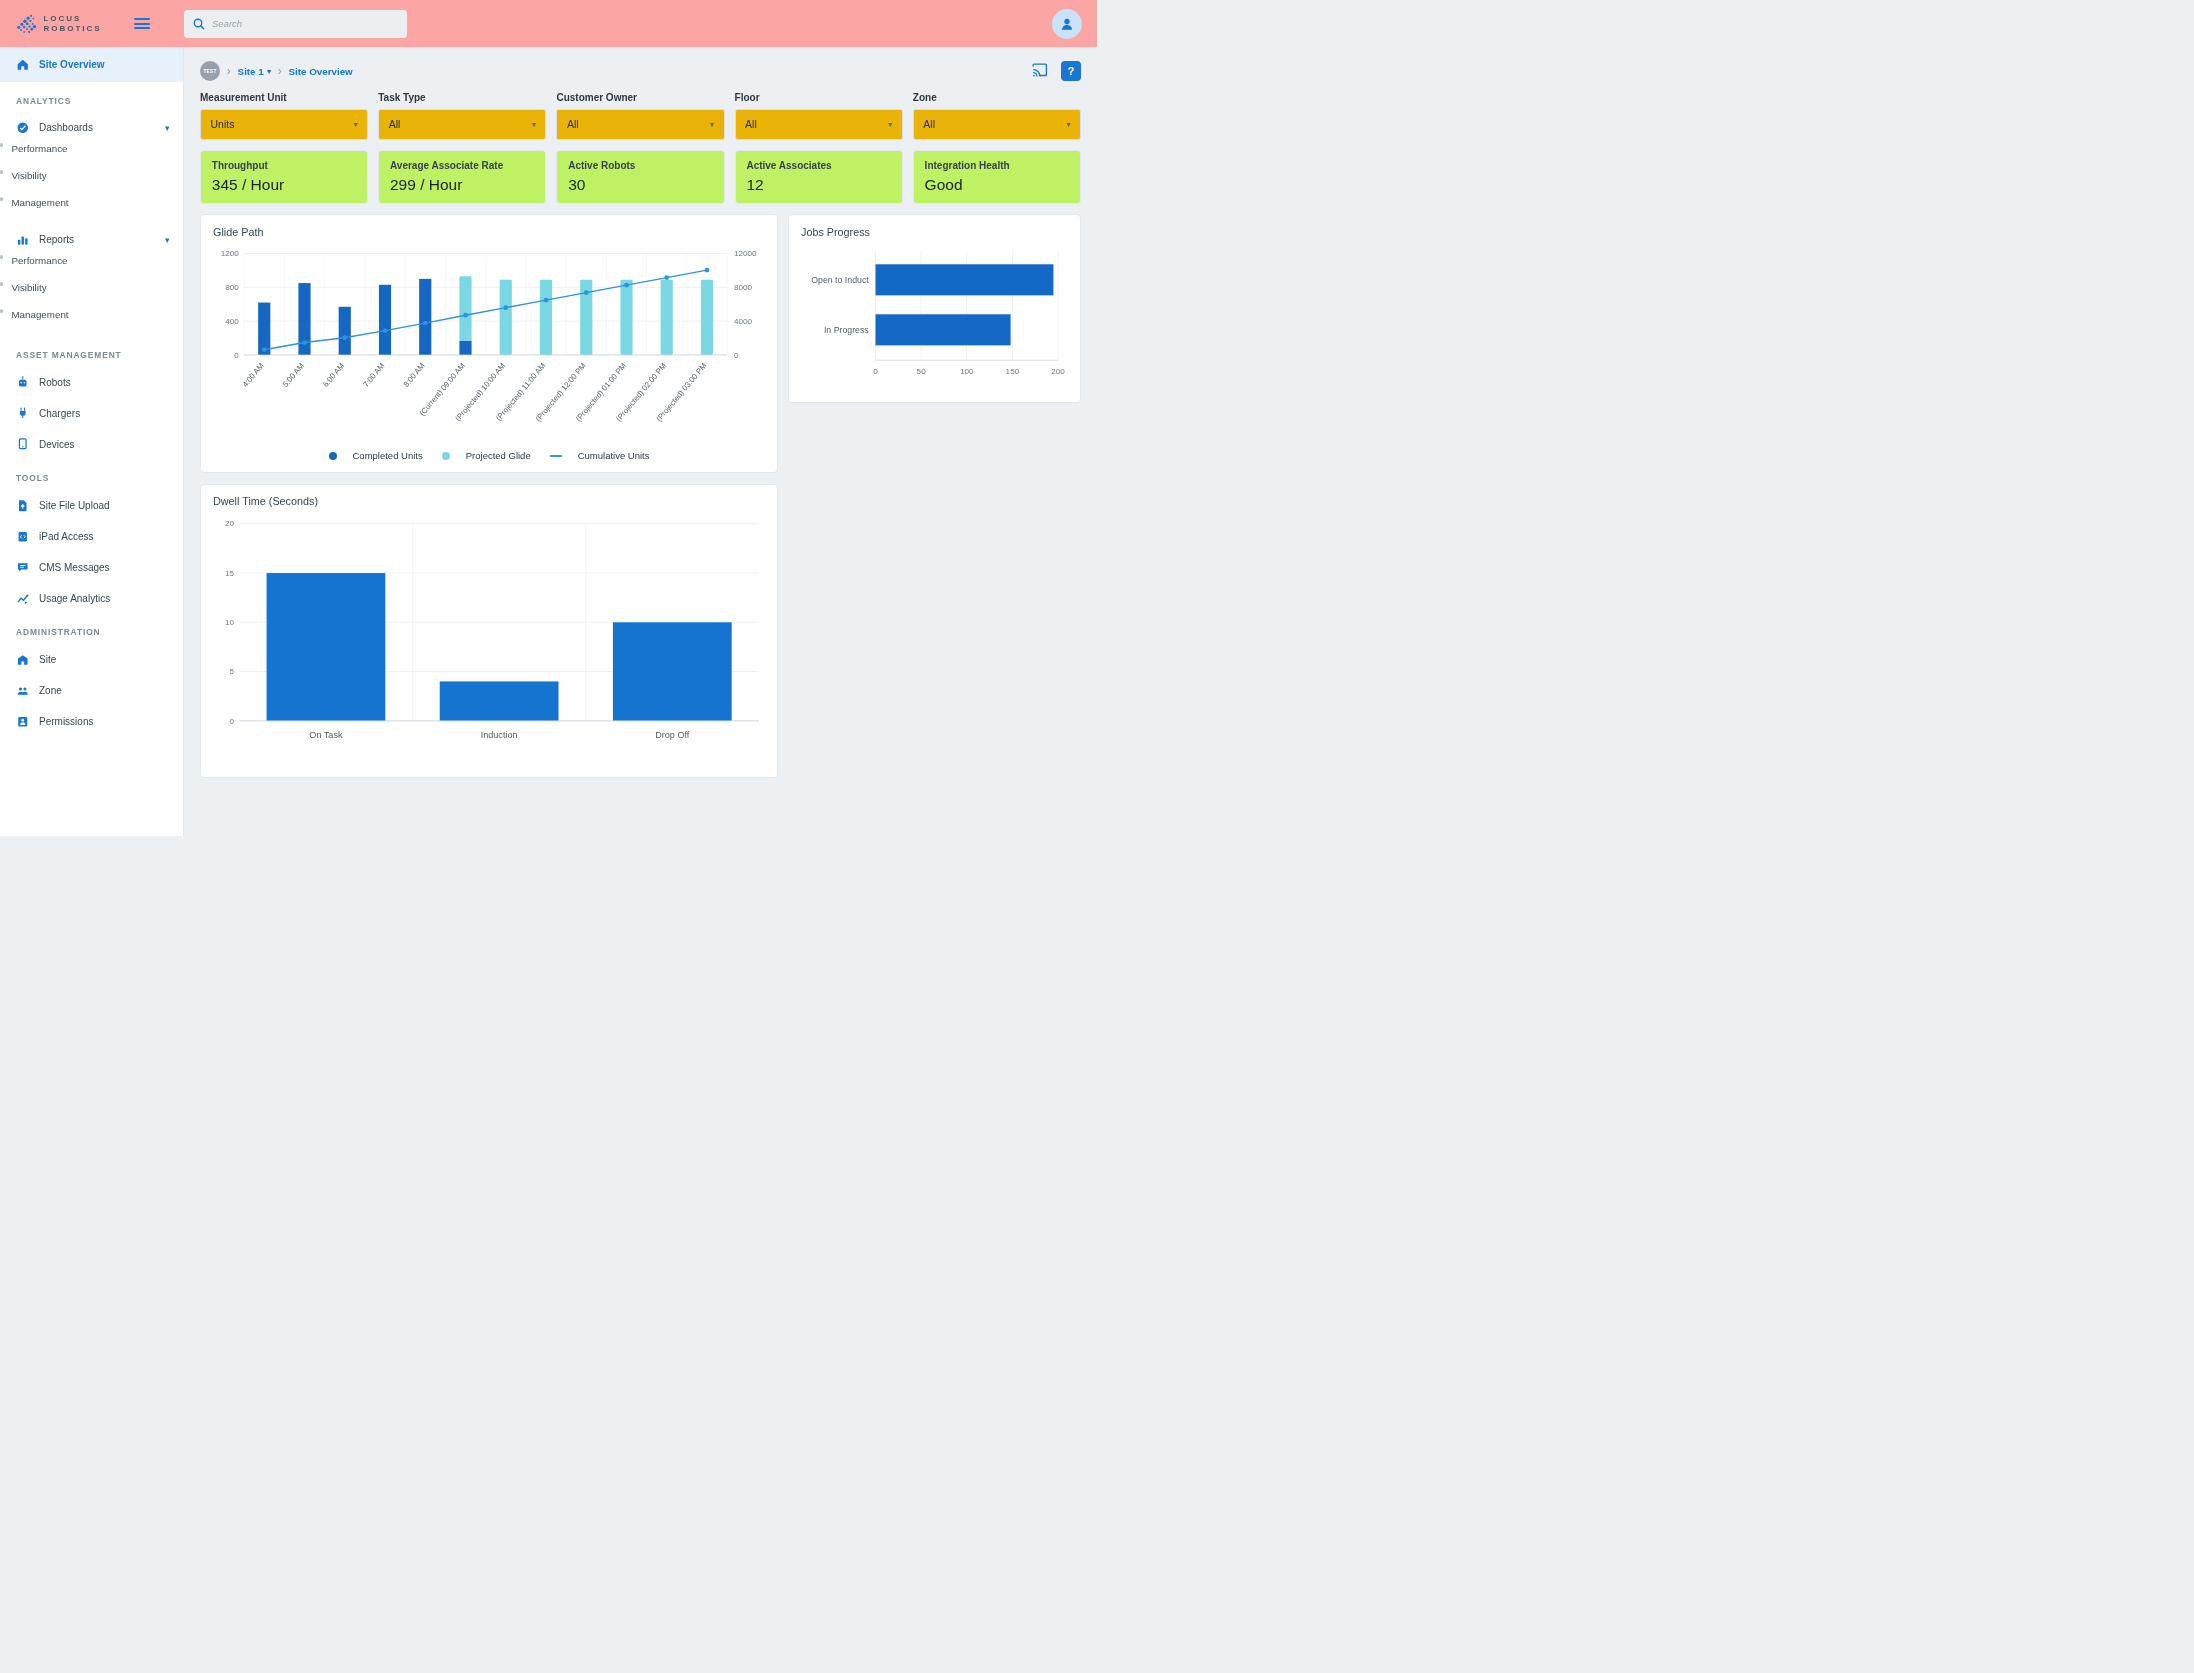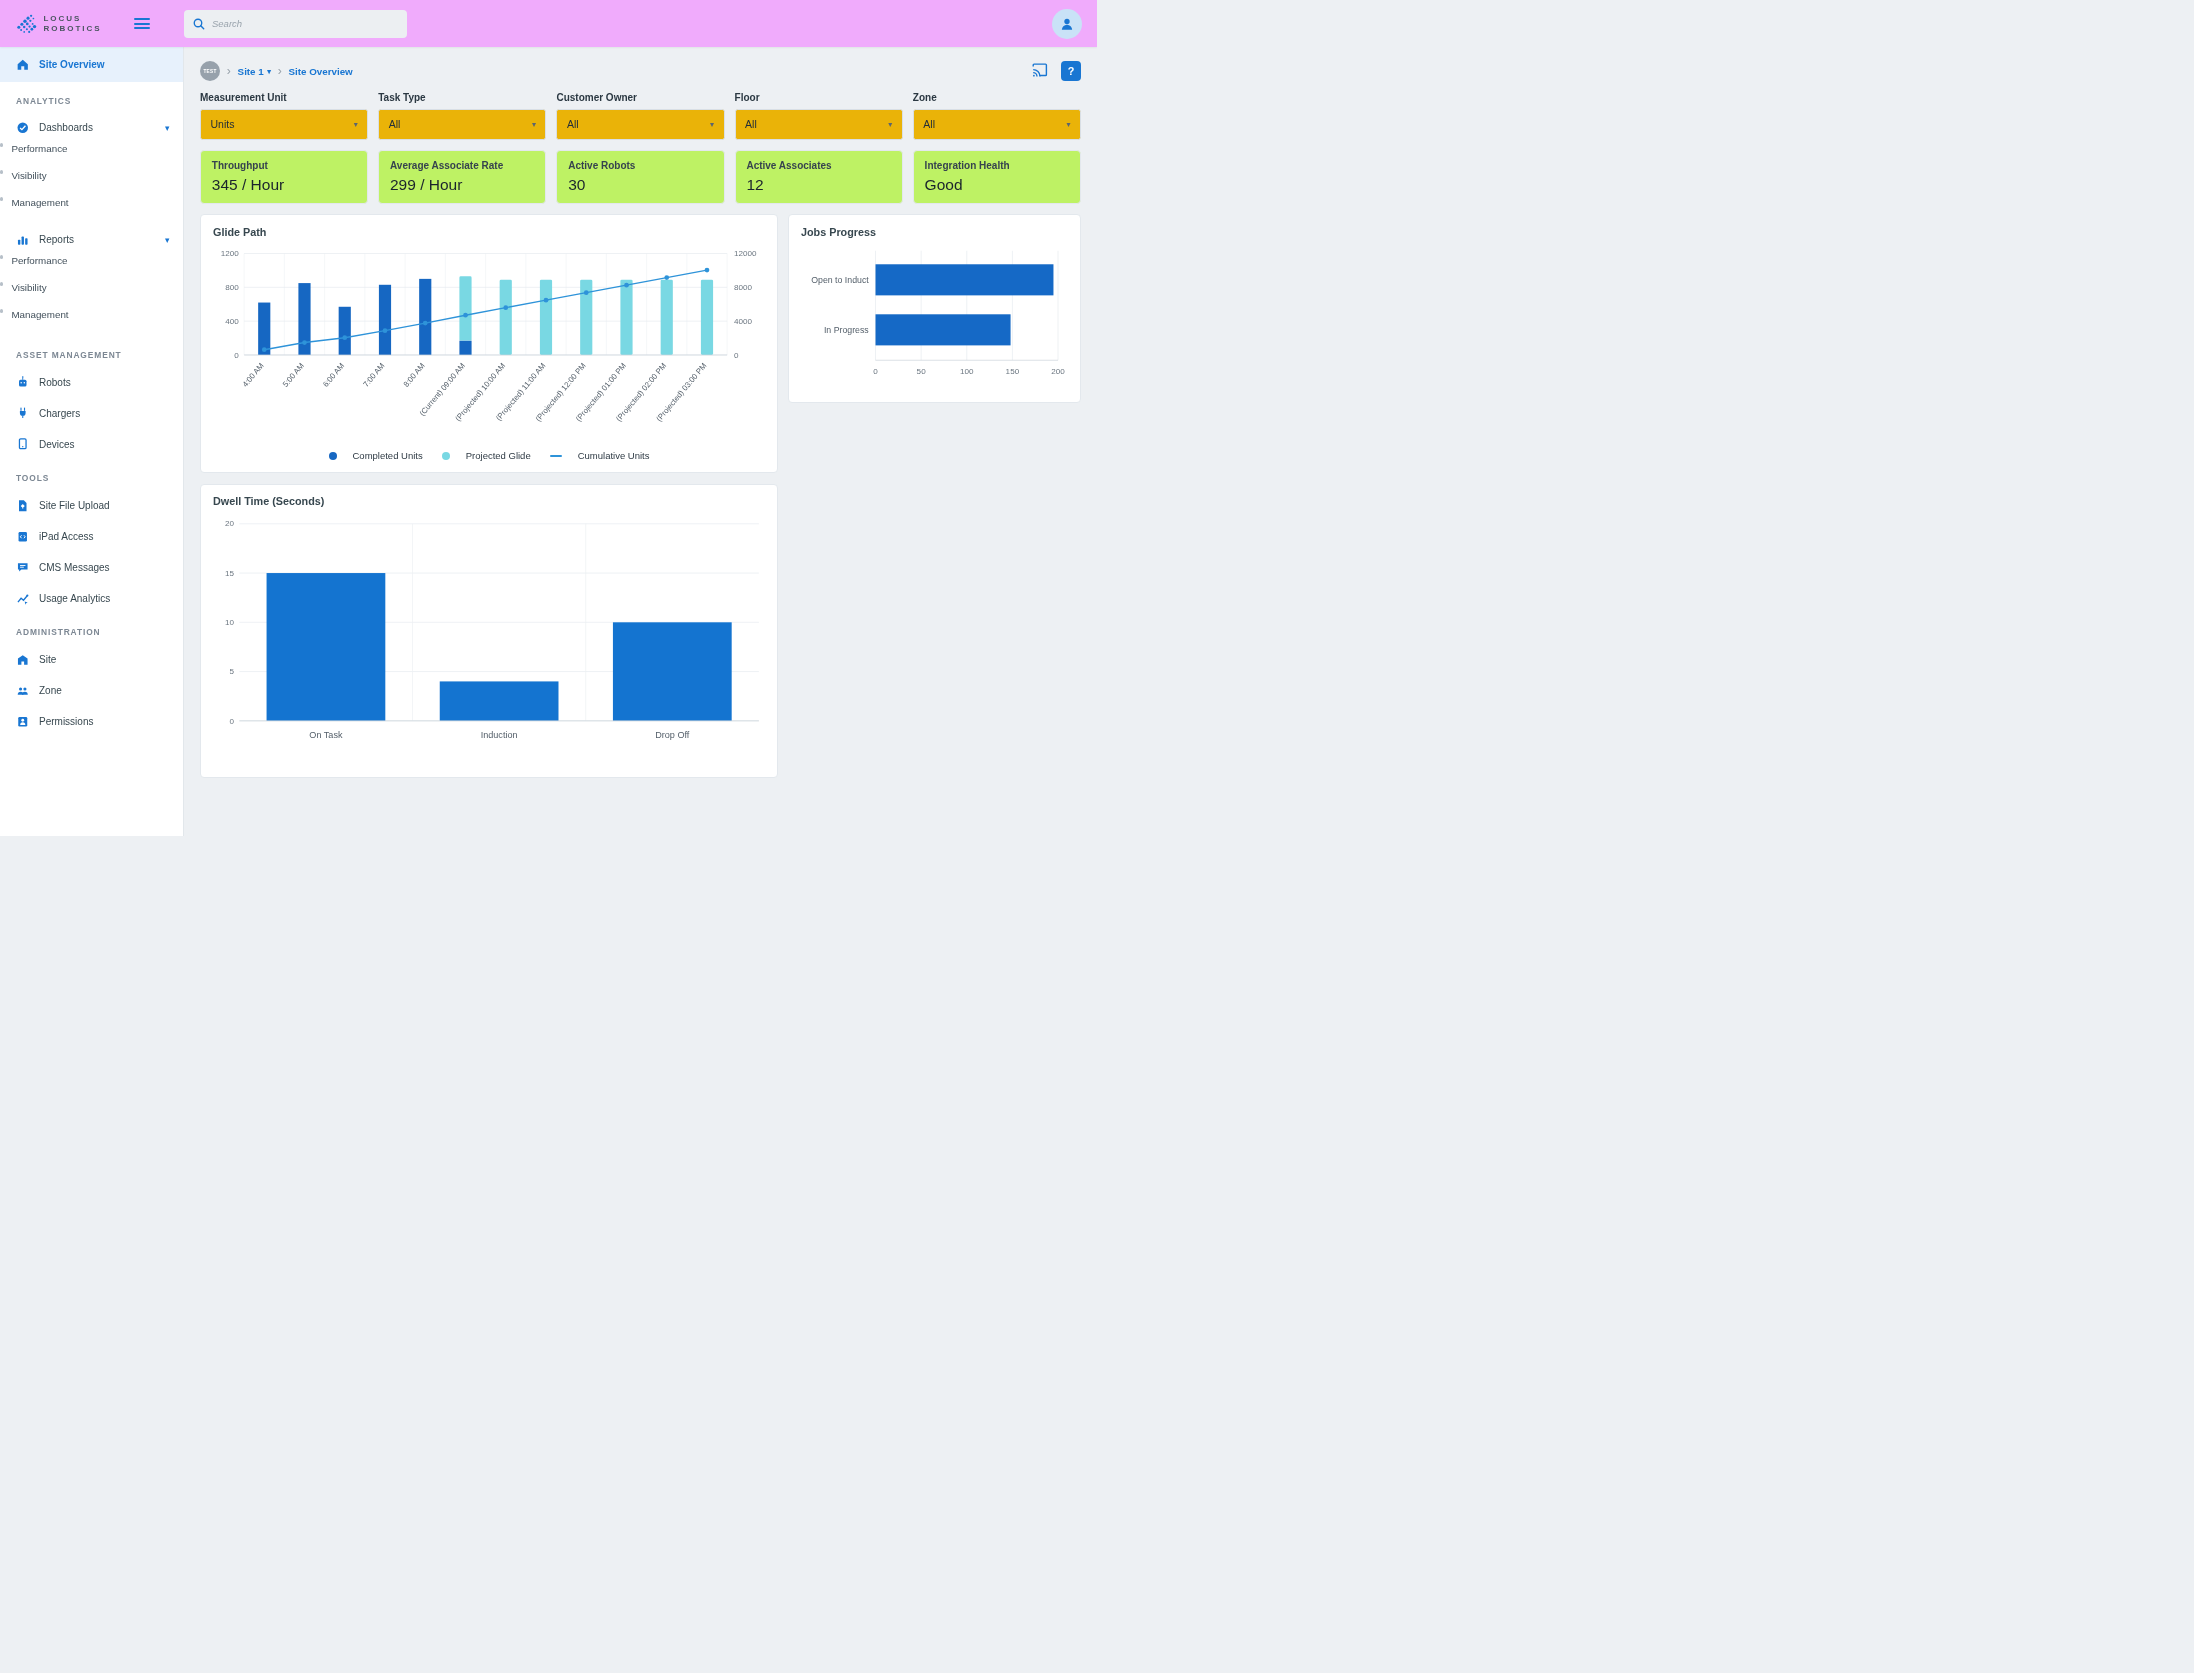--- a/index.html
+++ b/index.html
@@ -1,20 +1,20 @@
 <!DOCTYPE html>
 <html style="font-size:10.8px"><head>
 <meta charset="utf-8">
 <style>
   *{box-sizing:border-box;margin:0;padding:0}
   html,body{background:#EDF0F3}
   body{font-family:"Liberation Sans",sans-serif;width:1097px;color:#2E3A44}
   .app{display:grid;grid-template-columns:184px 1fr;grid-template-rows:47px auto;min-height:836px}
   
-  header{grid-column:1/3;display:flex;align-items:center;background:#f0abfc;box-shadow:0 0.7px 2.7px rgba(0,0,0,.10);position:relative;z-index:3;padding:0 15px}
+  header{grid-column:1/3;display:flex;align-items:center;background:#fca5a5;box-shadow:0 0.7px 2.7px rgba(0,0,0,.10);position:relative;z-index:3;padding:0 15px}
   .logo{display:flex;align-items:center;gap:5.4px}
   .logo-text{display:flex;flex-direction:column;line-height:1.15}
   .logo-text span{font-size:8px;letter-spacing:2px;font-weight:700;color:#4A5560}
   .hamburger{margin-left:30px;background:none;border:none;cursor:pointer;display:flex;flex-direction:column;gap:2.7px;padding:2.7px}
   .hamburger span{display:block;width:16px;height:2px;border-radius:1.4px;background:#1976D2}
   .search{margin-left:31px;position:relative;width:223px}
   .search svg{position:absolute;left:8px;top:7.4px}
   .search input{width:100%;height:28px;border:none;border-radius:4px;background:#ECEFF2;padding:0 8px 0 28px;font-size:9.5px;font-family:inherit;color:#37474F}
   .search input::placeholder{color:#9AA4AD;font-style:italic}
   .avatar{margin-left:auto;width:30px;height:30px;border-radius:50%;background:#C9E2F7;display:flex;align-items:center;justify-content:center;cursor:pointer}
@@ -48,21 +48,21 @@
   
   .kpis{display:flex;gap:10px;margin-bottom:10.8px}
   .kpi{flex:1;background:#bef264;border:0.7px solid #E3E8ED;border-radius:4px;padding:8.8px 10.8px}
   .kpi-label{font-size:10px;font-weight:700;color:#36434E}
   .kpi-value{font-size:15.5px;color:#1A242C;margin-top:4.7px}
   
   .charts{display:flex;gap:10px;align-items:flex-start}
   .col-left{flex:1;display:flex;flex-direction:column;gap:10.8px;min-width:0}
   .col-right{width:293px;flex:none;display:flex;flex-direction:column;gap:10.8px}
   .card{background:#fff;border:0.7px solid #E3E8ED;border-radius:4px;padding:10.8px 12px}
-  .card h3{font-size:10.8px;font-weight:700;color:#37474F;margin-bottom:5.4px}
+  .card h3{font-size:10.8px;font-weight:400;color:#37474F;margin-bottom:5.4px}
   svg text{font-family:"Liberation Sans",sans-serif}
   .legend{display:flex;justify-content:center;gap:19px;font-size:9.5px;color:#2E3A44;margin-top:1.4px}
   .leg{display:flex;align-items:center;gap:16px}
   .dotmark{width:8px;height:8px;border-radius:50%;display:inline-block}
   .linemark{width:12px;height:2px;border-radius:1.4px;display:inline-block}
   .donut-wrap{display:flex;align-items:center;gap:15px;padding:4px 2.7px 4px 12px}
   .donut-legend{display:flex;flex-direction:column;gap:6.8px;font-size:9.5px;color:#2E3A44}
   .donut-legend>div{display:flex;align-items:center;gap:4.7px}
 </style>
 </head>

